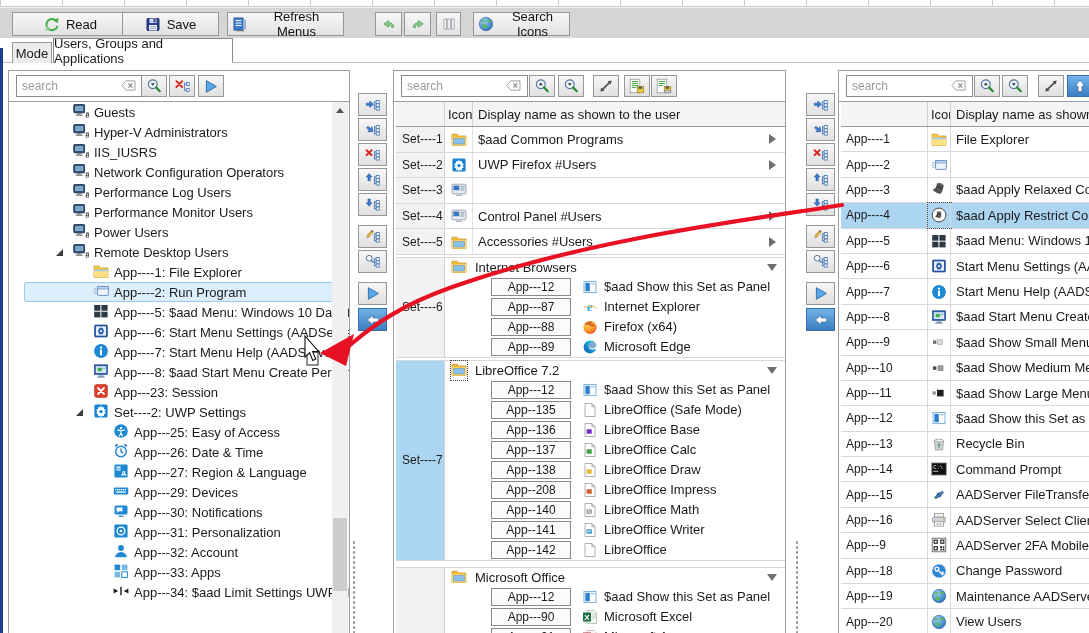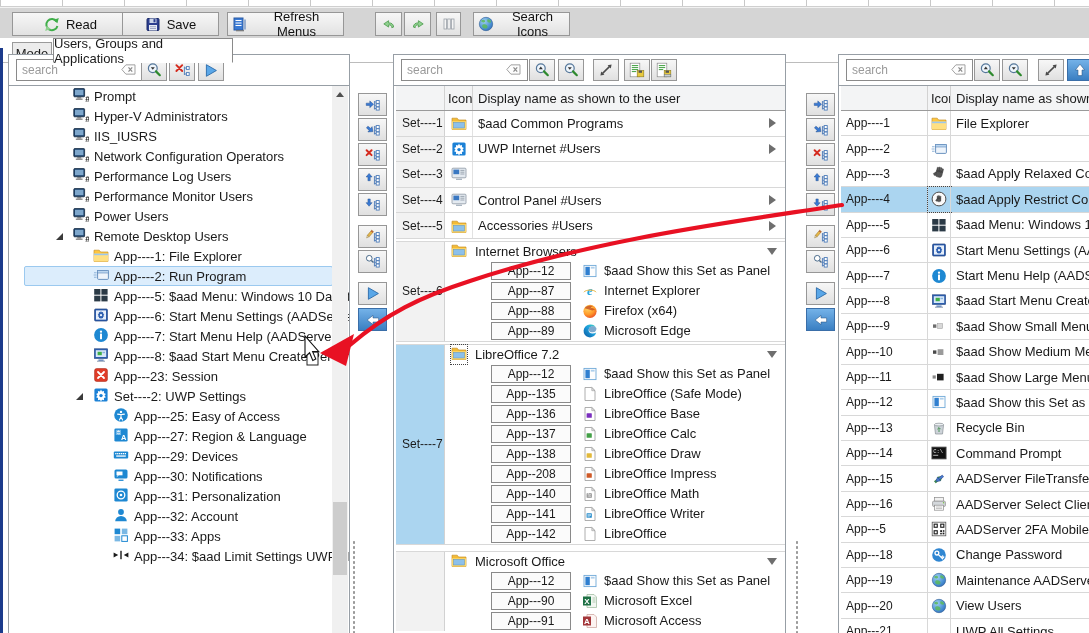--- a/index.html
+++ b/index.html
@@ -10,21 +10,21 @@
        border-bottom:1px solid #cfcfcf;}
   #toolbar{position:absolute;left:0;top:7px;width:100%;height:31px;background:#d5d5d5;border-top:1px solid #f2f2f2;}
   .tbtn{position:absolute;top:4px;height:24px;display:flex;align-items:center;justify-content:center;gap:6px;
        background:linear-gradient(#f7f7f7,#e2e2e2);border:1px solid #979797;font-family:inherit;
        font-size:13px;color:#111;padding:0 4px;box-sizing:border-box;}
   #tabbar{position:absolute;left:0;top:38px;width:100%;height:24px;border-bottom:1px solid #bcbcbc;background:#fff;}
   .tab{position:absolute;bottom:-1px;display:flex;align-items:center;justify-content:center;font-size:13px;box-sizing:border-box;}
   .tab.inactive{left:12px;width:40px;height:21px;background:#ececec;border:1px solid #9a9a9a;border-bottom:none;}
   .tab.active{left:53px;width:180px;height:25px;background:#fff;border:1px solid #8a8a8a;border-bottom:1px solid #fff;z-index:2;}
   .blue-edge{position:absolute;left:0;top:48px;width:3px;bottom:0;background:#1b3b8c;}
-  .panel{position:absolute;top:54px;bottom:0;background:#86efac;border:1px solid #979ea5;border-bottom:none;box-sizing:border-box;}
+  .panel{position:absolute;top:70px;bottom:0;background:#86efac;border:1px solid #979ea5;border-bottom:none;box-sizing:border-box;}
   #left-panel{left:8px;width:342px;}
   #mid-panel{left:393px;width:393px;}
   #right-panel{left:838px;width:251px;border-right:none;}
   .searchrow{position:absolute;left:0;top:0;right:0;height:30px;background:#fff;}
   .searchrow input{position:absolute;left:7px;top:4px;width:100px;height:20px;border:1px solid #8a8a8a;
        padding:0 20px 0 5px;font-family:inherit;font-size:12px;color:#444;box-sizing:content-box;}
   .searchrow input::placeholder{color:#9a9a9a;}
   .clear-ic{position:absolute;left:112px;top:8px;width:15px;height:13px;}
   .sbtn{position:absolute;top:4px;width:26px;height:22px;background:linear-gradient(#f7f7f7,#e0e0e0);
        border:1px solid #979797;display:flex;align-items:center;justify-content:center;padding:0;box-sizing:border-box;}
@@ -213,21 +213,21 @@
         <div class="trow">
           <span style="margin-left:64px"><span class="ic">
               <svg width="16" height="16" viewBox="0 0 16 16">
                 <rect x="0.8" y="1.6" width="10.8" height="8.2" rx="0.8" fill="#20456e" stroke="#10263f" stroke-width=".8"></rect>
                 <rect x="2" y="2.8" width="8.4" height="5.4" fill="#7ea7cc"></rect>
                 <rect x="4.2" y="10.4" width="4" height="1" fill="#555"></rect>
                 <rect x="2.8" y="11.6" width="6.8" height="1.2" fill="#777"></rect>
                 <text x="12.2" y="15" font-size="8.5" font-weight="bold" fill="#1a1a1a">#</text>
               </svg>
             </span></span>
-          <span class="tlabel">Prompt</span>
+          <span class="tlabel">Guests</span>
         </div>
         <div class="trow">
           <span style="margin-left:64px"><span class="ic">
               <svg width="16" height="16" viewBox="0 0 16 16">
                 <rect x="0.8" y="1.6" width="10.8" height="8.2" rx="0.8" fill="#20456e" stroke="#10263f" stroke-width=".8"></rect>
                 <rect x="2" y="2.8" width="8.4" height="5.4" fill="#7ea7cc"></rect>
                 <rect x="4.2" y="10.4" width="4" height="1" fill="#555"></rect>
                 <rect x="2.8" y="11.6" width="6.8" height="1.2" fill="#777"></rect>
                 <text x="12.2" y="15" font-size="8.5" font-weight="bold" fill="#1a1a1a">#</text>
               </svg>
@@ -401,20 +401,31 @@
         </div>
         <div class="trow">
           <span style="margin-left:104px"><span class="ic">
               <svg width="16" height="16" viewBox="0 0 16 16">
                 <circle cx="8" cy="8" r="6.8" fill="#1e88d2"></circle>
                 <circle cx="8" cy="4.9" r="1.2" fill="#fff"></circle>
                 <path d="M4.6 7.1C6.8 7.7 9.2 7.7 11.4 7.1M8 7.5V10M8 10 6.4 13M8 10 9.6 13" stroke="#fff" stroke-width="1.1" fill="none" stroke-linecap="round"></path>
               </svg>
             </span></span>
           <span class="tlabel">App---25: Easy of Access</span>
+        </div>
+        <div class="trow">
+          <span style="margin-left:104px"><span class="ic">
+              <svg width="16" height="16" viewBox="0 0 16 16">
+                <path d="M2.2 3.4 4.6 1.4M13.8 3.4 11.4 1.4" stroke="#1e66a8" stroke-width="1.4"></path>
+                <circle cx="8" cy="8.6" r="6" fill="#1e88d2"></circle>
+                <circle cx="8" cy="8.6" r="4.6" fill="#eef6fc"></circle>
+                <path d="M8 5.6V8.6L10.2 10" stroke="#1a5a96" stroke-width="1.1" fill="none"></path>
+              </svg>
+            </span></span>
+          <span class="tlabel">App---26: Date &amp; Time</span>
         </div>
         <div class="trow">
           <span style="margin-left:104px"><span class="ic">
               <svg width="16" height="16" viewBox="0 0 16 16">
                 <rect x="1.4" y="1.4" width="13.2" height="13.2" rx="1.4" fill="#1e88d2"></rect>
                 <rect x="2.8" y="2.8" width="5.2" height="5.2" fill="#6fb6e8"></rect>
                 <path d="M4 4.4h3M5.5 3.4v1M4.2 6.4c1 .6 2 .6 2.8 0" stroke="#fff" stroke-width=".8" fill="none"></path>
                 <text x="10.8" y="13.2" text-anchor="middle" font-size="7.5" font-weight="bold" fill="#fff">A</text>
               </svg>
             </span></span>
@@ -702,21 +713,21 @@
             <div class="mic-cell">
               <span class="ic">
                 <svg width="16" height="16" viewBox="0 0 16 16">
                   <rect x="1.4" y="1.4" width="13.2" height="13.2" rx="1.5" fill="#1b81d6"></rect>
                   <path d="M8 2.6 9 4.5 11.1 4 10.9 6.1 12.9 7 11.5 8.6 12.9 10.2 10.9 11.1 11.1 13.2 9 12.7 8 14.6 7 12.7 4.9 13.2 5.1 11.1 3.1 10.2 4.5 8.6 3.1 7 5.1 6.1 4.9 4 7 4.5z" fill="#fff"></path>
                   <circle cx="8" cy="8.6" r="1.7" fill="#1b81d6"></circle>
                 </svg>
               </span>
             </div>
             <div class="mname-cell">
-              <span>UWP Internet #Users</span>
+              <span>UWP Firefox #Users</span>
               <span class="tri-right"></span>
             </div>
           </div>
           <div class="mrow">
             <div class="mid-cell">Set----3</div>
             <div class="mic-cell">
               <span class="ic">
                 <svg width="16" height="16" viewBox="0 0 16 16">
                   <rect x="1" y="2.2" width="14" height="9.6" rx="1" fill="#e4eaf0" stroke="#8a96a2" stroke-width=".8"></rect>
                   <rect x="2.4" y="3.6" width="5.8" height="4.6" fill="#3a78c2"></rect>
@@ -1400,21 +1411,21 @@
                   <rect x="1.6" y="5.2" width="12.8" height="5.2" rx="1" fill="#d4d8dc" stroke="#8a8a8a" stroke-width=".7"></rect>
                   <rect x="3.6" y="9.2" width="8.8" height="5" fill="#fff" stroke="#8a8a8a" stroke-width=".7"></rect>
                   <path d="M4.8 11h6.4M4.8 12.6h6.4" stroke="#b0b0b0" stroke-width=".8"></path>
                   <circle cx="12.6" cy="6.8" r=".7" fill="#7ac043"></circle>
                 </svg>
               </span>
             </div>
             <div class="rname">AADServer Select Client Pr</div>
           </div>
           <div class="rrow">
-            <div class="rid">App---5</div>
+            <div class="rid">App---9</div>
             <div class="ric">
               <span class="ic">
                 <svg width="16" height="16" viewBox="0 0 16 16">
                   <rect x="1.2" y="1.2" width="13.6" height="13.6" fill="#fff" stroke="#555" stroke-width=".8"></rect>
                   <g fill="#1a1a1a">
                     <rect x="2.6" y="2.6" width="4.2" height="4.2"></rect>
                     <rect x="9.2" y="2.6" width="4.2" height="4.2"></rect>
                     <rect x="2.6" y="9.2" width="4.2" height="4.2"></rect>
                     <rect x="9.2" y="9.2" width="1.8" height="1.8"></rect>
                     <rect x="11.8" y="9.2" width="1.6" height="1.6"></rect>

